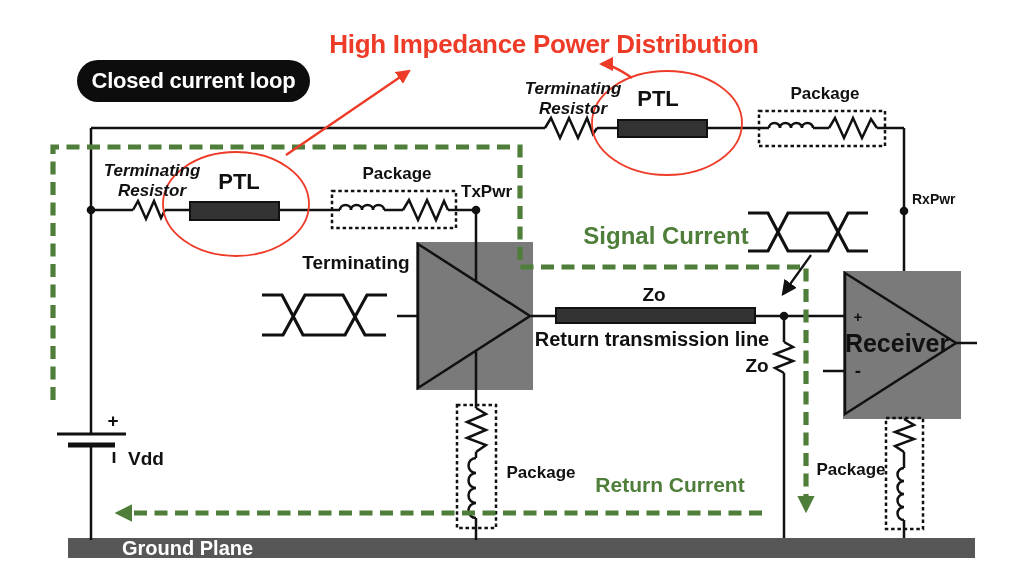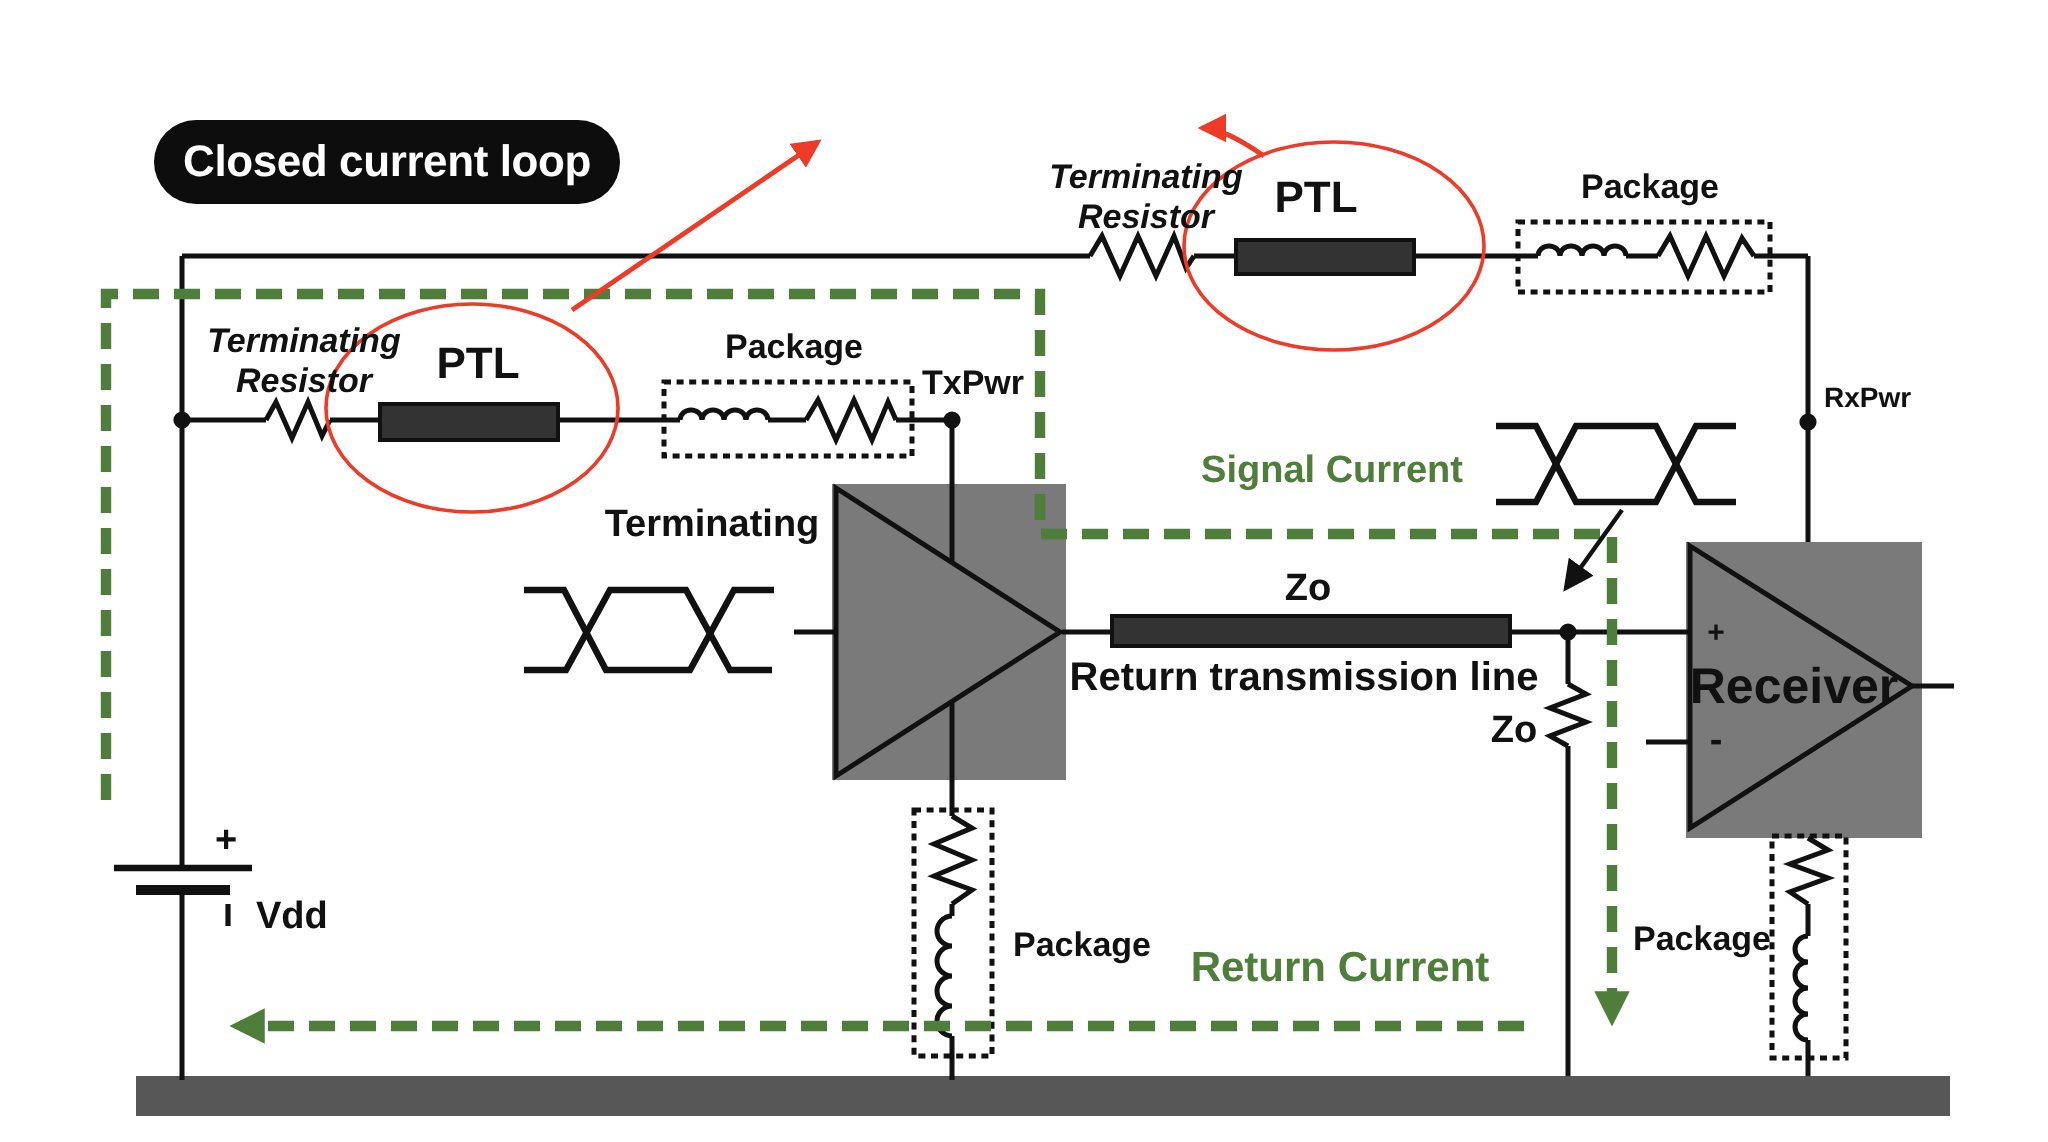--- a/index.html
+++ b/index.html
@@ -124,20 +124,21 @@
     <path d="M762,513 H120" class="gdash" marker-end="url(#mg)"></path>
 
     <ellipse cx="236" cy="204" rx="73" ry="52" class="rline"></ellipse>
     <ellipse cx="667" cy="123" rx="75" ry="52" class="rline"></ellipse>
     <path d="M286,155 L409,71" class="rline" style="stroke-width:2.4" marker-end="url(#mr)"></path>
     <path d="M632,78 Q612,64 601,64" class="rline" style="stroke-width:2.4" marker-end="url(#mr)"></path>
 
     <path d="M811,255 L783,294" class="k" style="stroke-width:2.2" marker-end="url(#mb)"></path>
   </svg>
 
+  <div class="lbl red" style="left:544px;top:44px;font-size:26px;letter-spacing:-0.3px">High Impedance Power Distribution</div>
 
   <div class="badge">Closed current loop</div>
 
   <div class="lbl pre" style="left:152px;top:181px;font-size:17px">Terminating
 Resistor</div>
   <div class="lbl" style="left:239px;top:182px;font-size:22px">PTL</div>
   <div class="lbl" style="left:397px;top:174px;font-size:17px">Package</div>
   <div class="lbl left" style="left:461px;top:192px;font-size:17px">TxPwr</div>
 
   <div class="lbl pre" style="left:573px;top:99px;font-size:17px">Terminating
@@ -151,20 +152,21 @@
 
   <div class="lbl" style="left:897px;top:344px;font-size:25px">Receiver</div>
   <div class="lbl" style="left:858px;top:317px;font-size:15px">+</div>
   <div class="lbl" style="left:858px;top:371px;font-size:19px">-</div>
   <div class="lbl" style="left:851px;top:470px;font-size:17px">Package</div>
 
   <div class="lbl" style="left:654px;top:295px;font-size:19px">Zo</div>
   <div class="lbl" style="left:652px;top:340px;font-size:20px">Return transmission line</div>
   <div class="lbl" style="left:757px;top:366px;font-size:19px">Zo</div>
 
-  <div class="lbl green" style="left:666px;top:236px;font-size:19px">Signal Current</div>
+  <div class="lbl green" style="left:666px;top:236px;font-size:24px">Signal Current</div>
   <div class="lbl green" style="left:670px;top:485px;font-size:21px">Return Current</div>
 
   <div class="lbl" style="left:113px;top:421px;font-size:19px">+</div>
   <div class="lbl left" style="left:128px;top:459px;font-size:19px">Vdd</div>
 
+  <div class="lbl left white" style="left:122px;top:549px;font-size:20px">Ground Plane</div>
 
 </div>
 
 </body></html>

